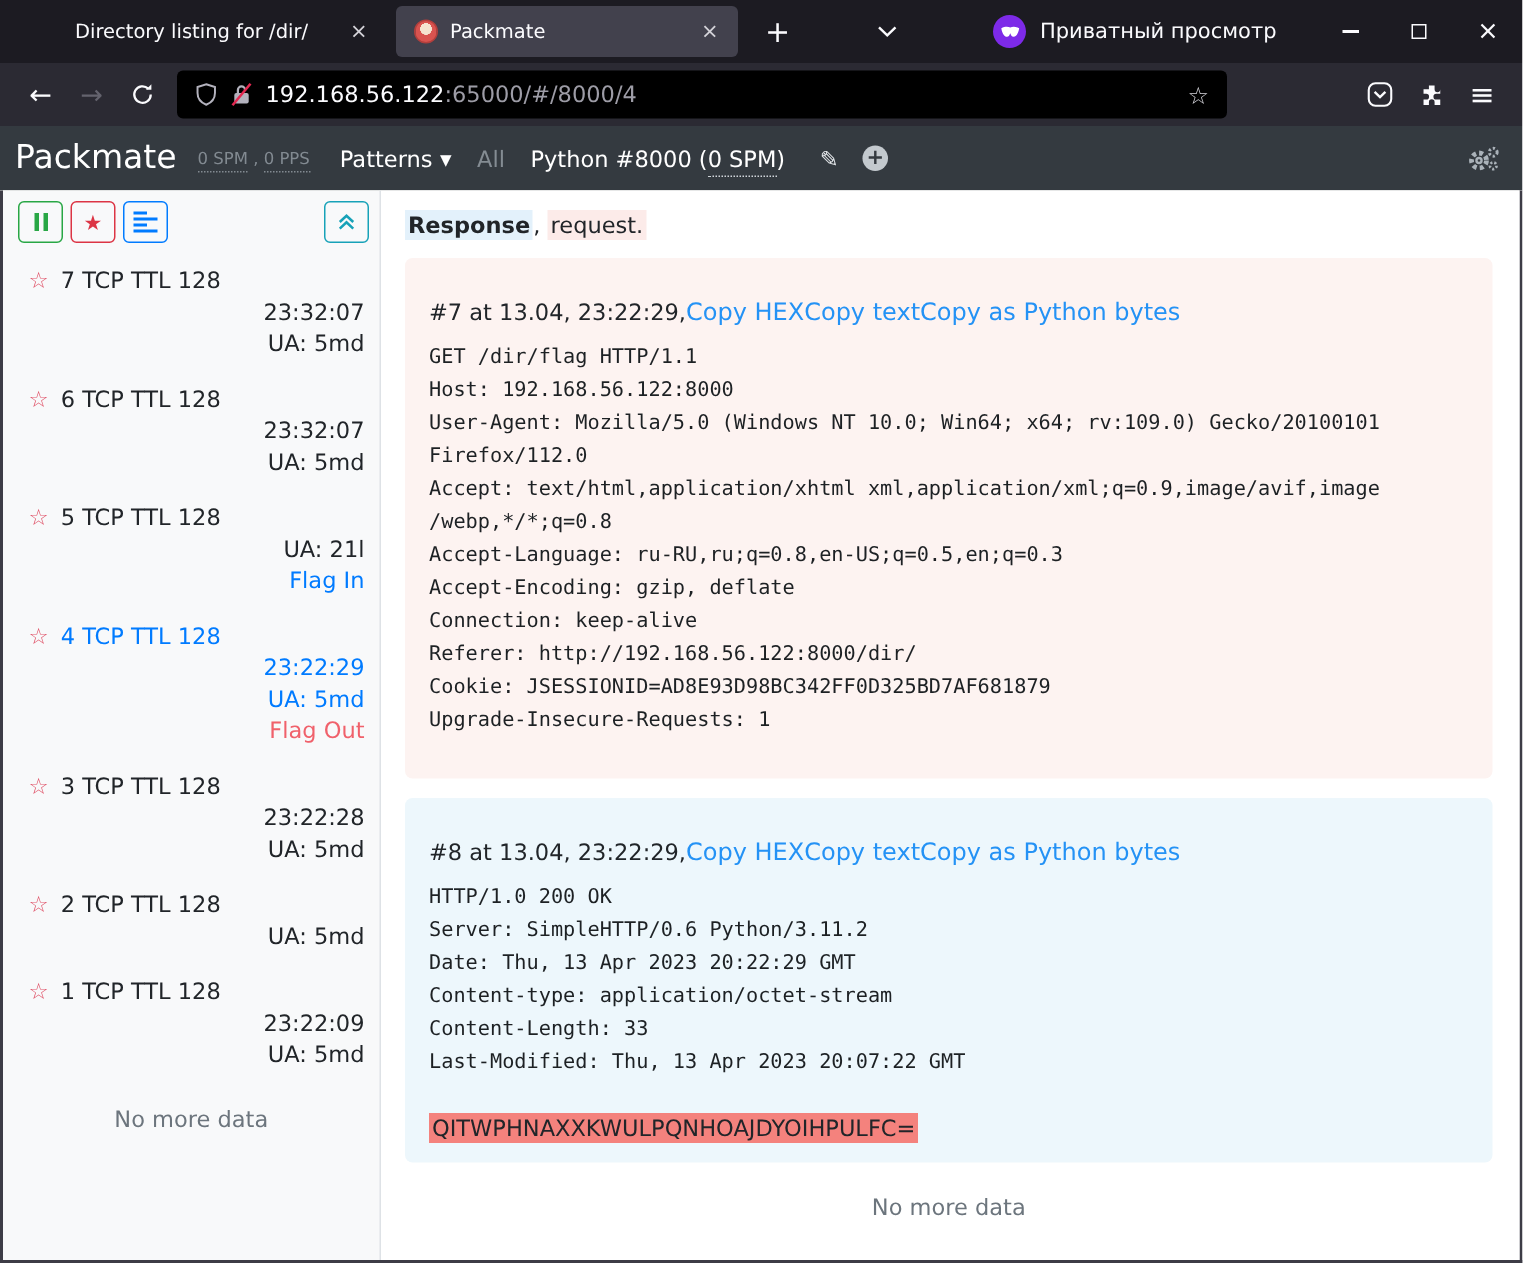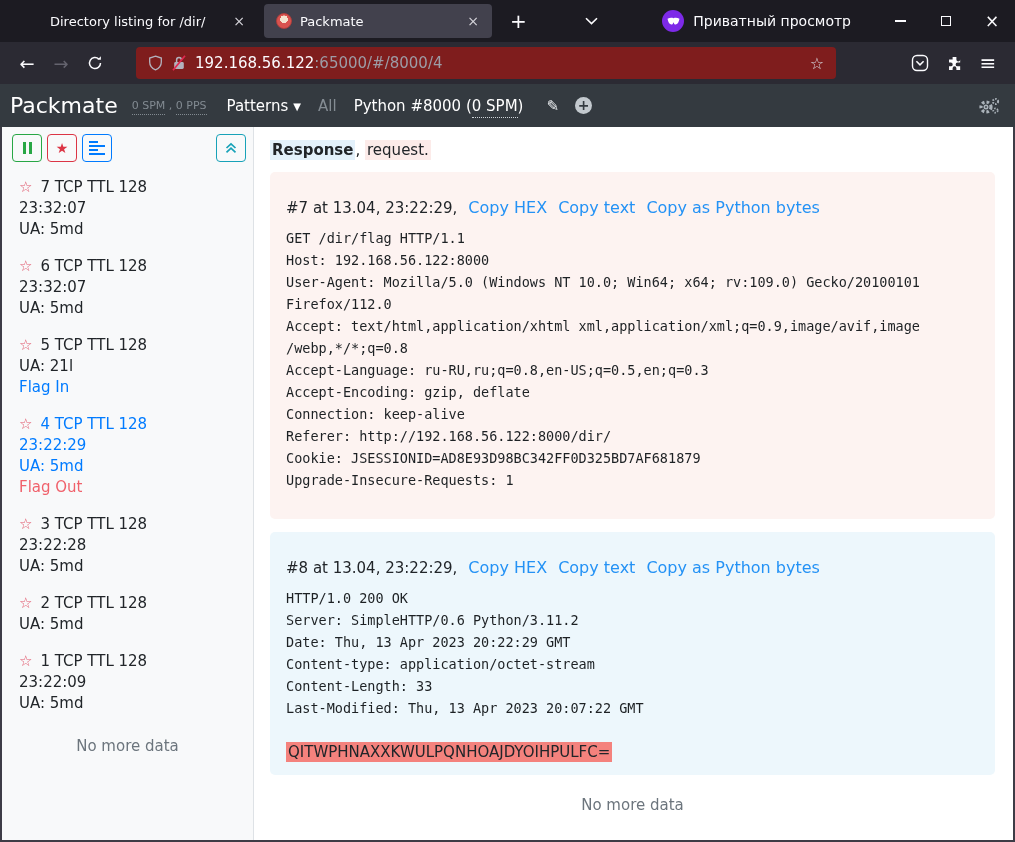--- a/index.html
+++ b/index.html
@@ -32,21 +32,21 @@
   .win-controls { display:flex; margin-left:26px; height:42px; }
   .win-btn { width:46px; height:42px; display:flex; align-items:center; justify-content:center; color:#fbfbfe; }
   .minus-glyph { display:block; width:11px; height:1.4px; background:#fbfbfe; }
   .max-glyph { display:block; width:10px; height:10px; border:1.4px solid #fbfbfe; }
   .close-glyph { font-size:17px; line-height:1; }
 
   .navbar { height:42px; background:#2b2a33; display:flex; align-items:center; padding:0 10px; }
   .nav-icon { width:34px; height:30px; display:flex; align-items:center; justify-content:center; color:#fbfbfe; font-size:18px; border-radius:4px; flex:none; }
   .nav-disabled { color:#64636e; }
   .urlbar {
-    width:700px; height:32px; margin-left:24px; background:#7f1d1d; border-radius:4px;
+    width:700px; height:32px; margin-left:6px; background:#000000; border-radius:4px;
     display:flex; align-items:center; padding:0 12px; gap:9px; flex:none;
   }
   .url-text { font-size:15px; color:#fbfbfe; white-space:nowrap; }
   .url-dim { color:#9d9ca6; }
   .url-star { margin-left:auto; color:#d5d4da; font-size:16px; }
   .nav-right { margin-left:auto; display:flex; align-items:center; }
   .hamburger { font-size:20px; }
 
   
   .appheader { height:43px; background:#343a40; display:flex; align-items:center; padding:0 14px 0 10px; }
@@ -75,36 +75,36 @@
   .sbtn-list { border-color:#007bff; flex-direction:column; gap:2px; }
   .list-bar { height:2px; background:#007bff; }
   .lb-s { width:9px; margin-right:7px; }
   .lb-l { width:16px; }
   .sbtn-collapse { border-color:#17a2b8; margin-left:auto; }
 
   .stream-list { margin-top:15px; padding-right:10px; }
   .stream-item { margin-bottom:16px; padding-left:7px; font-size:15px; line-height:21px; color:#212529; }
   .si-head { display:flex; align-items:center; gap:8px; }
   .si-star { color:#e0566b; font-size:15px; line-height:1; }
-  .si-line { display:block; }
+  .si-line { display:block;text-align:right; }
   .stream-item.selected .si-title, .stream-item.selected .si-time, .stream-item.selected .si-ua { color:#007bff; }
   .si-flag.flag-in { color:#007bff; }
   .si-flag.flag-out { color:#f0616b; }
   .sb-nomore { text-align:center; color:#6c757d; font-size:15px; margin-top:23px; padding-right:10px; }
 
   .main { flex:1; background:#fff; padding:14px 18px 0 16px; overflow:hidden; }
   .legend { font-size:15px; color:#212529; }
   .legend-resp { background:#e3f1fb; padding:1px 2px;font-weight:bold; }
   .legend-req { background:#fcebe9; padding:1px 2px; }
 
   .card { border-radius:5px; margin-top:13px; padding:26px 16px 12px; }
   .card-request { background:#fdf3f1; padding-bottom:28px; }
   .card-response { background:#edf7fc; }
   .card-head { display:flex; align-items:baseline; font-size:15px; color:#212529; }
-  .copy-link { color:#2492f5; font-size:16px; margin-left:11px; white-space:nowrap; cursor:pointer; }
+  .copy-link { color:#2492f5; font-size:16px; white-space:nowrap; cursor:pointer; }
   .card-body {
     margin:10px 0 0; font-family:"DejaVu Sans Mono","Liberation Mono",monospace;
     font-size:13.5px; line-height:22px; color:#1d2124; white-space:pre;
   }
   .flag-row { margin-top:22px; line-height:21px; }
   .flag-hl { background:#f4827d; color:#212529; font-size:15px; padding:1px 2px; }
   .main-nomore { text-align:center; color:#6c757d; font-size:15px; margin-top:21px; }
 
   svg { display:block; }
 </style>

